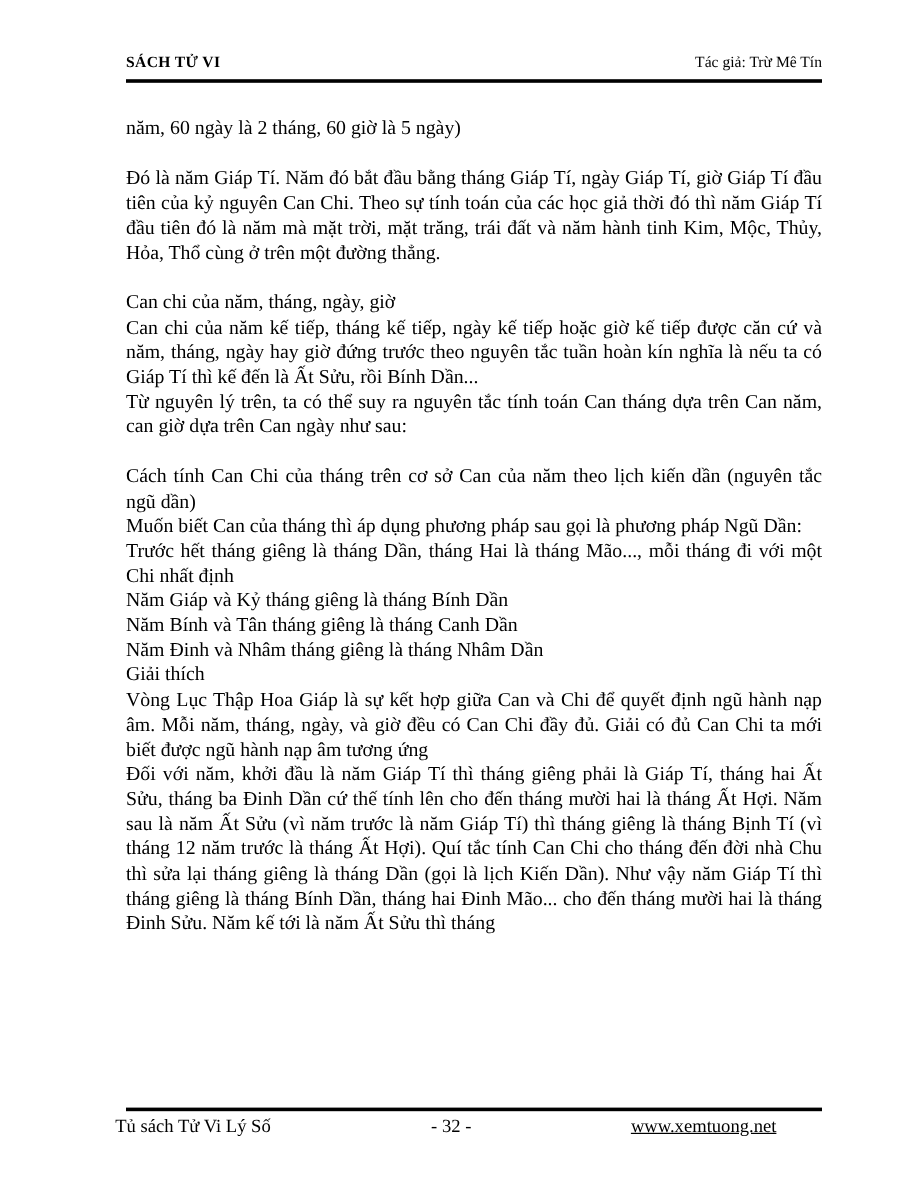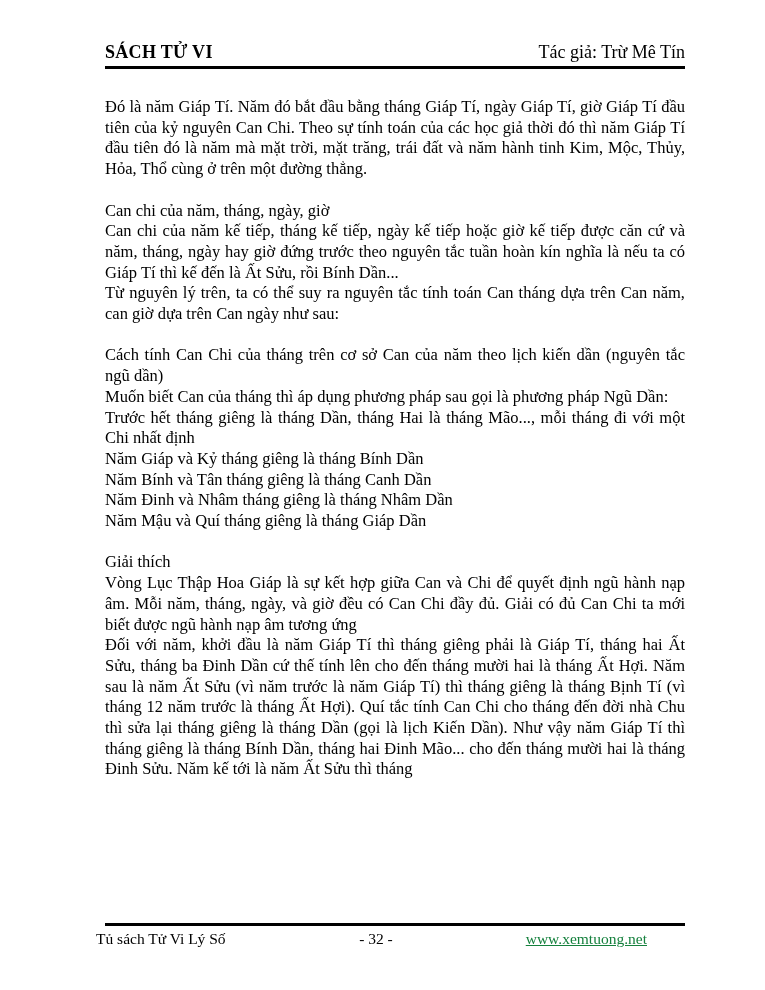--- a/index.html
+++ b/index.html
@@ -8,21 +8,21 @@
     background: #ffffff;
     font-family: "Liberation Serif", "DejaVu Serif", serif;
     color: #000000;
     -webkit-font-smoothing: antialiased;
   }
   .page { position: relative; width: 765px; height: 990px; background: #ffffff; overflow: hidden; }
 
   .header {
     position: absolute; left: 105px; top: 42px; width: 580px;
     display: flex; justify-content: space-between; align-items: baseline;
-    font-size: 18px; line-height: 20px;
+    font-size: 13px; line-height: 20px;
   }
   .header-left { font-weight: bold; letter-spacing: 0.3px; }
   .header-right { font-weight: normal; }
   .rule { position: absolute; left: 105px; width: 580px; height: 3px; background: #000000; }
   .rule-top { top: 66px; }
   .rule-bottom { top: 923px; }
 
   .body-text {
     position: absolute; left: 105px; top: 97px; width: 580px;
     font-size: 16.5px; line-height: 20.7px;
@@ -31,45 +31,45 @@
   .body-text p { margin: 0; }
   .body-text p.gap { margin-bottom: 20.7px; }
 
   .footer {
     position: absolute; left: 0; top: 929px; width: 765px;
     font-size: 15.5px; line-height: 20px;
   }
   .footer-left { position: absolute; left: 96px; top: 0; }
   .footer-center { position: absolute; left: 376px; top: 0; transform: translateX(-50%); text-align: center; }
   .footer-right { position: absolute; right: 118px; top: 0; }
-  .footer-right a, .site-link { color: #15803d; text-decoration: underline; cursor: pointer; }
+  .footer-right a, .site-link { color: #000000; text-decoration: underline; cursor: pointer; }
 </style>
 </head>
 <body>
 
 <div class="page">
 
   <div class="header">
     <span class="header-left">SÁCH TỬ VI</span>
     <span class="header-right">Tác giả: Trừ Mê Tín</span>
   </div>
   <div class="rule rule-top"></div>
 
   <div class="body-text">
+    <p class="gap">năm, 60 ngày là 2 tháng, 60 giờ là 5 ngày)</p>
     <p class="gap">Đó là năm Giáp Tí. Năm đó bắt đầu bằng tháng Giáp Tí, ngày Giáp Tí, giờ Giáp Tí đầu tiên của kỷ nguyên Can Chi. Theo sự tính toán của các học giả thời đó thì năm Giáp Tí đầu tiên đó là năm mà mặt trời, mặt trăng, trái đất và năm hành tinh Kim, Mộc, Thủy, Hỏa, Thổ cùng ở trên một đường thẳng.</p>
     <p>Can chi của năm, tháng, ngày, giờ</p>
     <p>Can chi của năm kế tiếp, tháng kế tiếp, ngày kế tiếp hoặc giờ kế tiếp được căn cứ và năm, tháng, ngày hay giờ đứng trước theo nguyên tắc tuần hoàn kín nghĩa là nếu ta có Giáp Tí thì kế đến là Ất Sửu, rồi Bính Dần...</p>
     <p class="gap">Từ nguyên lý trên, ta có thể suy ra nguyên tắc tính toán Can tháng dựa trên Can năm, can giờ dựa trên Can ngày như sau:</p>
     <p>Cách tính Can Chi của tháng trên cơ sở Can của năm theo lịch kiến dần (nguyên tắc ngũ dần)</p>
     <p>Muốn biết Can của tháng thì áp dụng phương pháp sau gọi là phương pháp Ngũ Dần:</p>
     <p>Trước hết tháng giêng là tháng Dần, tháng Hai là tháng Mão..., mỗi tháng đi với một Chi nhất định</p>
     <p>Năm Giáp và Kỷ tháng giêng là tháng Bính Dần</p>
     <p>Năm Bính và Tân tháng giêng là tháng Canh Dần</p>
     <p>Năm Đinh và Nhâm tháng giêng là tháng Nhâm Dần</p>
-    <p class="gap">Năm Mậu và Quí tháng giêng là tháng Giáp Dần</p>
     <p>Giải thích</p>
     <p>Vòng Lục Thập Hoa Giáp là sự kết hợp giữa Can và Chi để quyết định ngũ hành nạp âm. Mỗi năm, tháng, ngày, và giờ đều có Can Chi đầy đủ. Giải có đủ Can Chi ta mới biết được ngũ hành nạp âm tương ứng</p>
     <p>Đối với năm, khởi đầu là năm Giáp Tí thì tháng giêng phải là Giáp Tí, tháng hai Ất Sửu, tháng ba Đinh Dần cứ thế tính lên cho đến tháng mười hai là tháng Ất Hợi. Năm sau là năm Ất Sửu (vì năm trước là năm Giáp Tí) thì tháng giêng là tháng Bịnh Tí (vì tháng 12 năm trước là tháng Ất Hợi). Quí tắc tính Can Chi cho tháng đến đời nhà Chu thì sửa lại tháng giêng là tháng Dần (gọi là lịch Kiến Dần). Như vậy năm Giáp Tí thì tháng giêng là tháng Bính Dần, tháng hai Đinh Mão... cho đến tháng mười hai là tháng Đinh Sửu. Năm kế tới là năm Ất Sửu thì tháng</p>
   </div>
 
   <div class="rule rule-bottom"></div>
   <div class="footer">
     <span class="footer-left">Tủ sách Tử Vi Lý Số</span>
     <span class="footer-center">- 32 -</span>
     <span class="footer-right"><a class="site-link">www.xemtuong.net</a></span>

